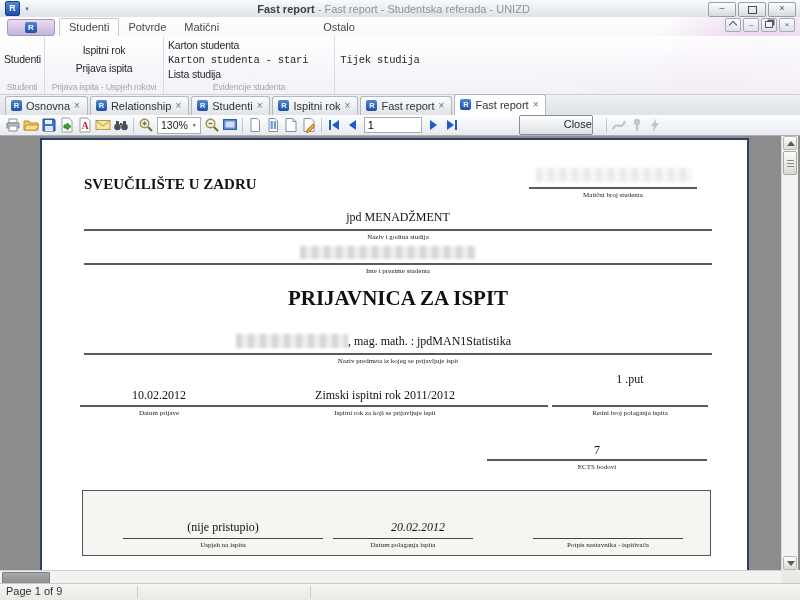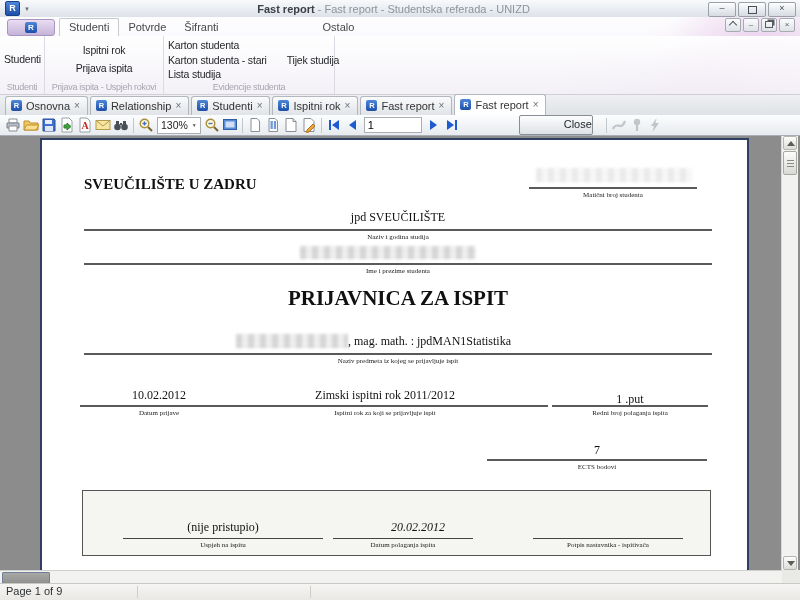--- a/index.html
+++ b/index.html
@@ -44,21 +44,21 @@
   .restore{display:inline-block;width:6px;height:5px;border:1px solid #565b62;margin-top:2px;box-shadow:2px -2px 0 -0.5px #565b62;}
   .ribbonbody{position:absolute;top:19px;left:0;right:0;height:58px;border-bottom:1px solid #d2ced8;
     background:linear-gradient(rgba(255,255,255,.9),rgba(244,241,247,.9));display:flex;}
   .rgroup{position:relative;border-right:1px solid #ddd9e2;display:flex;flex-direction:column;}
   .rgroup .gitems{flex:1;display:flex;flex-direction:column;justify-content:center;}
   .rgroup .gcaption{height:13px;line-height:12px;text-align:center;color:#a7a7b0;font-size:9px;
     letter-spacing:-0.3px;white-space:nowrap;overflow:hidden;}
   .ritem{padding:1px 4px;white-space:nowrap;color:#1f2225;font-size:10.5px;letter-spacing:-0.2px;cursor:default;}
   .g1{width:44px;} .g2{width:118px;} .g2 .ritem{text-align:center;margin:2px 0;}
   .g3{width:170px;} .g3 .gitems{justify-content:space-between;padding-top:2px;}
-  .g3row{display:flex;gap:12px;}
+  .g3row{display:flex;gap:24px;font-family:Liberation Mono, monospace;}
   
   .doctabs{position:absolute;top:95px;left:0;right:0;height:20px;
     background:linear-gradient(#eef0f2,#dfe2e6);display:flex;align-items:flex-end;padding-left:5px;box-sizing:border-box;}
   .dtab{display:flex;align-items:center;gap:4px;height:15px;padding:1px 7px 2px 5px;margin-right:2px;
     border:1px solid #b2b7bd;border-bottom:none;border-radius:3px 3px 0 0;
     background:linear-gradient(#fafbfc,#e0e3e7);}
   .dtab.active{background:#fff;height:17px;position:relative;z-index:2;}
   .dtab .rico{width:11px;height:11px;border-radius:2px;background:linear-gradient(#4f86d8,#1d4fa8);
     color:#fff;font-weight:bold;font-size:7.5px;line-height:11px;text-align:center;flex:0 0 auto;}
   .dtab .tclose{color:#6c7076;font-size:10px;line-height:10px;}
@@ -128,21 +128,21 @@
   </div>
 
   <div class="ribbonwrap">
     <div class="swirl"></div>
     <div class="tabrow">
       <div class="apppill">
           <span class="mini">R</span>
         </div>
       <div class="rtab active">Studenti</div>
       <div class="rtab">Potvrde</div>
-      <div class="rtab">Šifranti</div>
+      <div class="rtab">Matični</div>
       <div class="rtab far">Ostalo</div>
       <div class="mdibtns">
         <div class="mdibtn"><span class="chev"></span></div>
         <div class="mdibtn">–</div>
         <div class="mdibtn"><span class="restore"></span></div>
         <div class="mdibtn">×</div>
       </div>
     </div>
     <div class="ribbonbody">
       <div class="rgroup g1">
@@ -347,21 +347,21 @@
   </div>
 
   <div class="preview">
     <div class="page">
       <div class="abs" style="left:42px;top:36px;font-size:15px;font-weight:bold;">SVEUČILIŠTE U ZADRU</div>
 
       <div class="redact light" style="left:494px;top:28px;width:156px;height:14px;"></div>
       <div class="dline" style="left:487px;top:47px;width:168px;"></div>
       <div class="dlabel" style="left:487px;top:51px;width:168px;">Matični broj studenta</div>
 
-      <div class="dval" style="left:42px;top:70px;width:628px;">jpd SVEUČILIŠTE</div>
+      <div class="dval" style="left:42px;top:70px;width:628px;">jpd MENADŽMENT</div>
       <div class="dline" style="left:42px;top:89px;width:628px;"></div>
       <div class="dlabel" style="left:42px;top:93px;width:628px;">Naziv i godina studija</div>
 
       <div class="redact" style="left:258px;top:106px;width:176px;height:13px;"></div>
       <div class="dline" style="left:42px;top:123px;width:628px;"></div>
       <div class="dlabel" style="left:42px;top:127px;width:628px;">Ime i prezime studenta</div>
 
       <div class="dval" style="left:42px;top:146px;width:628px;font-size:21px;font-weight:bold;">PRIJAVNICA ZA ISPIT</div>
 
       <div class="redact" style="left:194px;top:194px;width:112px;height:14px;"></div>
@@ -370,21 +370,21 @@
       <div class="dlabel" style="left:42px;top:217px;width:628px;">Naziv predmeta iz kojeg se prijavljuje ispit</div>
 
       <div class="dval" style="left:38px;top:248px;width:158px;">10.02.2012</div>
       <div class="dline" style="left:38px;top:265px;width:158px;"></div>
       <div class="dlabel" style="left:38px;top:269px;width:158px;">Datum prijave</div>
 
       <div class="dval" style="left:180px;top:248px;width:326px;">Zimski ispitni rok 2011/2012</div>
       <div class="dline" style="left:180px;top:265px;width:326px;"></div>
       <div class="dlabel" style="left:180px;top:269px;width:326px;">Ispitni rok za koji se prijavljuje ispit</div>
 
-      <div class="dval" style="left:510px;top:252px;width:156px;">1 .put</div>
+      <div class="dval" style="left:510px;top:232px;width:156px;">1 .put</div>
       <div class="dline" style="left:510px;top:265px;width:156px;"></div>
       <div class="dlabel" style="left:510px;top:269px;width:156px;">Redni broj polaganja ispita</div>
 
       <div class="dval" style="left:445px;top:303px;width:220px;">7</div>
       <div class="dline" style="left:445px;top:319px;width:220px;"></div>
       <div class="dlabel" style="left:445px;top:323px;width:220px;">ECTS bodovi</div>
 
       <div class="resultbox">
         <div class="dval" style="left:40px;top:29px;width:200px;">(nije pristupio)</div>
         <div class="bline" style="left:40px;top:47px;width:200px;"></div>

